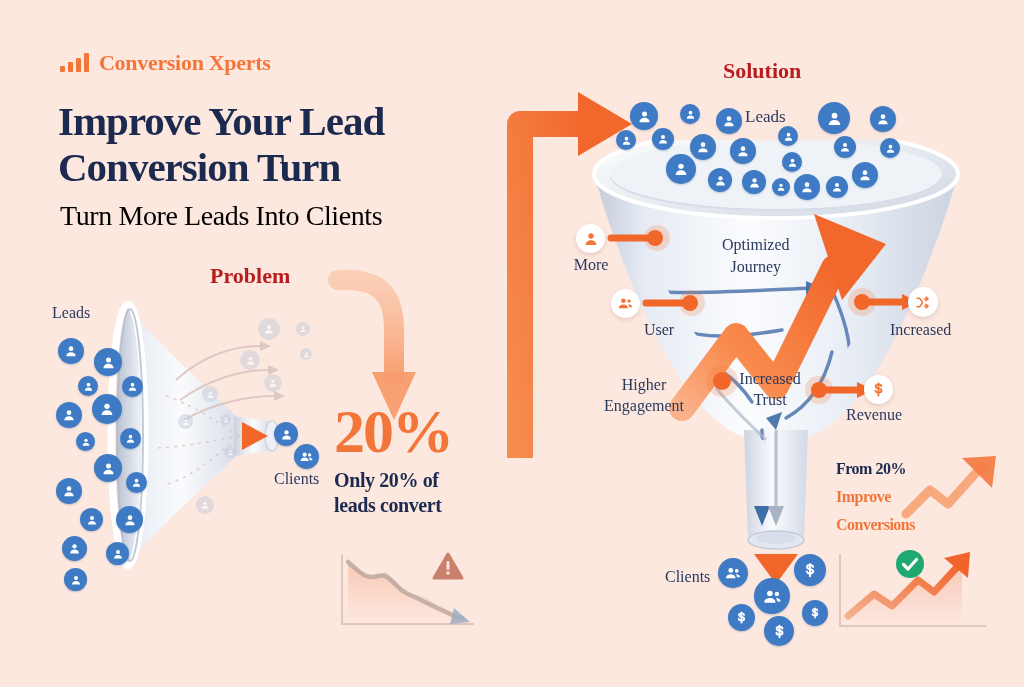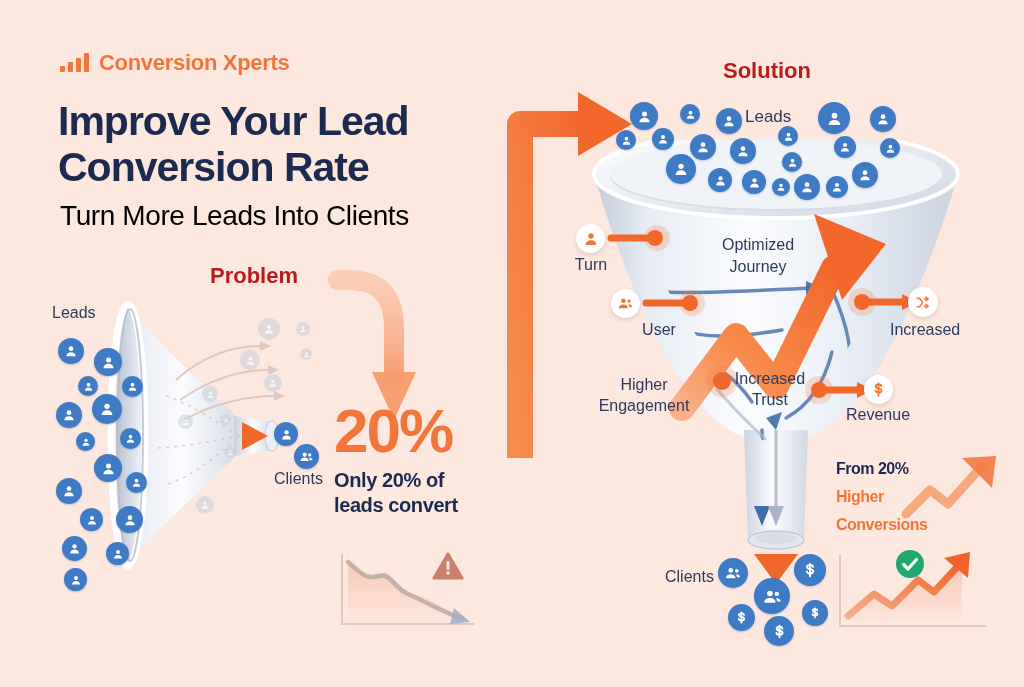--- a/index.html
+++ b/index.html
@@ -3,21 +3,21 @@
 <meta charset="utf-8">
 <style>
   html,body{margin:0;padding:0;}
   body{
     width:1024px;height:687px;overflow:hidden;
     background:#FDE8E0;
     font-family:"Liberation Sans", sans-serif;
     color:#1D2A53;
     position:relative;
   }
-  .stage{position:absolute;inset:0;}
+  .stage{position:absolute;inset:0;font-family:Liberation Serif, serif;}
   .abs{position:absolute;}
 
   
   #brand{left:60px;top:50px;display:flex;align-items:center;gap:10px;}
   #brand .bars{display:flex;align-items:flex-end;gap:3px;height:18px;}
   #brand .bars i{display:block;width:5px;background:#F2763A;border-radius:1px;}
   #brand .bars i:nth-child(1){height:6px;}
   #brand .bars i:nth-child(2){height:10px;}
   #brand .bars i:nth-child(3){height:14px;}
   #brand .bars i:nth-child(4){height:19px;}
@@ -69,21 +69,21 @@
       <i></i>
         <i></i>
         <i></i>
         <i></i>
     </span>
     <span class="bname">Conversion Xperts</span>
   </div>
 
   <div class="abs" id="headline">
     <div>Improve Your Lead</div>
-    <div>Conversion Rate</div>
+    <div>Conversion Turn</div>
   </div>
   <div class="abs" id="subhead">Turn More Leads Into Clients</div>
 
   <div class="abs sec-title" id="problem-title">Problem</div>
   <div class="abs sec-title" id="solution-title">Solution</div>
 
   <svg class="abs" style="left:84px;top:288px;" width="240" height="300" viewBox="0 0 240 300">
     <defs>
       <linearGradient id="pfBody" x1="0" y1="0" x2="1" y2="0">
         <stop offset="0%" stop-color="#B9C2D2"></stop>
@@ -567,21 +567,21 @@
     <circle cx="52" cy="13" r="13" fill="#F2763A" opacity=".22"></circle>
     <path d="M6,13 L48,13" stroke="#F1672A" stroke-width="7" stroke-linecap="round"></path>
     <circle cx="50" cy="13" r="8" fill="#F1672A"></circle>
   </svg>
   <div class="abs badge" style="left:576px;top:224px;width:29px;height:29px;">
     <svg width="16" height="16" viewBox="0 0 24 24" fill="#F2763A">
         <circle cx="12" cy="7.5" r="4"></circle>
         <path d="M4 21c0-4.4 3.6-7.2 8-7.2s8 2.8 8 7.2z"></path>
       </svg>
   </div>
-  <div class="abs lbl c" style="left:570px;top:256px;width:42px;">Turn</div>
+  <div class="abs lbl c" style="left:570px;top:256px;width:42px;">More</div>
 
   <svg class="abs" style="left:640px;top:290px;" width="70" height="26" viewBox="0 0 70 26">
     <circle cx="52" cy="13" r="13" fill="#F2763A" opacity=".22"></circle>
     <path d="M6,13 L48,13" stroke="#F1672A" stroke-width="7" stroke-linecap="round"></path>
     <circle cx="50" cy="13" r="8" fill="#F1672A"></circle>
   </svg>
   <div class="abs badge" style="left:611px;top:289px;width:29px;height:29px;">
     <svg width="17" height="17" viewBox="0 0 24 24" fill="#F2763A">
         <circle cx="9" cy="8" r="3.2"></circle>
         <circle cx="17" cy="8.6" r="2.4"></circle>
@@ -676,21 +676,21 @@
         </svg>
     </div>
   </div>
 
   <svg class="abs" style="left:900px;top:452px;" width="110" height="70" viewBox="0 0 110 70">
     <path d="M6,62 L30,38 L48,52 L82,14" stroke="#F79C6B" stroke-width="9" fill="none" stroke-linejoin="round" stroke-linecap="round" opacity=".85"></path>
     <path d="M62,6 L96,4 L92,36 Z" fill="#F3793F" opacity=".9"></path>
   </svg>
   <div class="abs" id="conv-block">
     <div class="l1">From 20%</div>
-    <div class="l2">Higher</div>
+    <div class="l2">Improve</div>
     <div class="l3">Conversions</div>
   </div>
 
   <svg class="abs" style="left:834px;top:548px;" width="158" height="86" viewBox="0 0 158 86">
     <defs>
       <linearGradient id="uFill" x1="0" y1="0" x2="0" y2="1">
         <stop offset="0%" stop-color="#F0906B" stop-opacity=".38"></stop>
         <stop offset="100%" stop-color="#F0906B" stop-opacity="0"></stop>
       </linearGradient>
       <linearGradient id="uLine" x1="0" y1="1" x2="1" y2="0">

